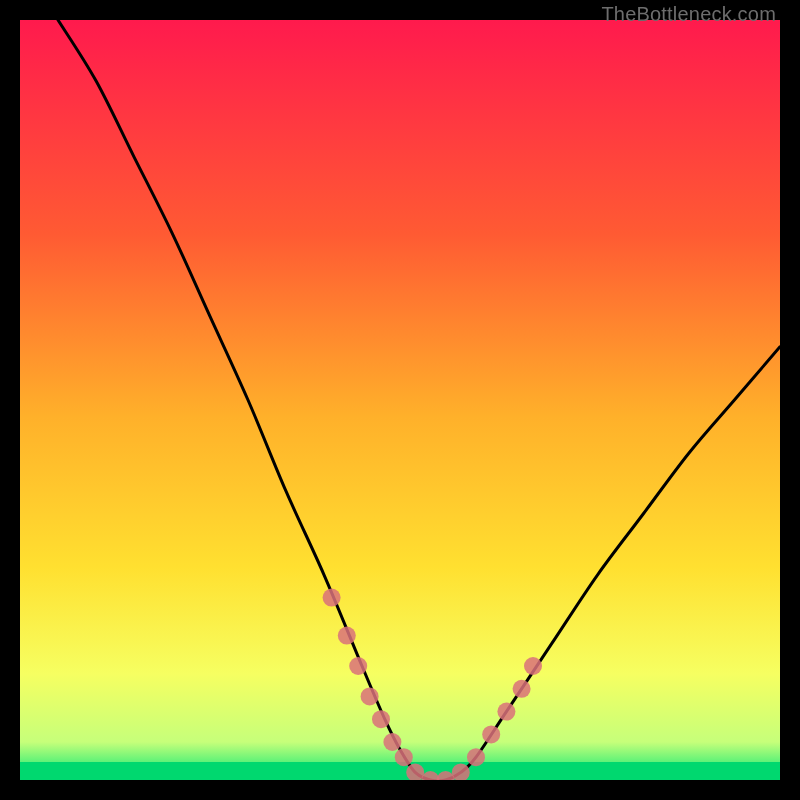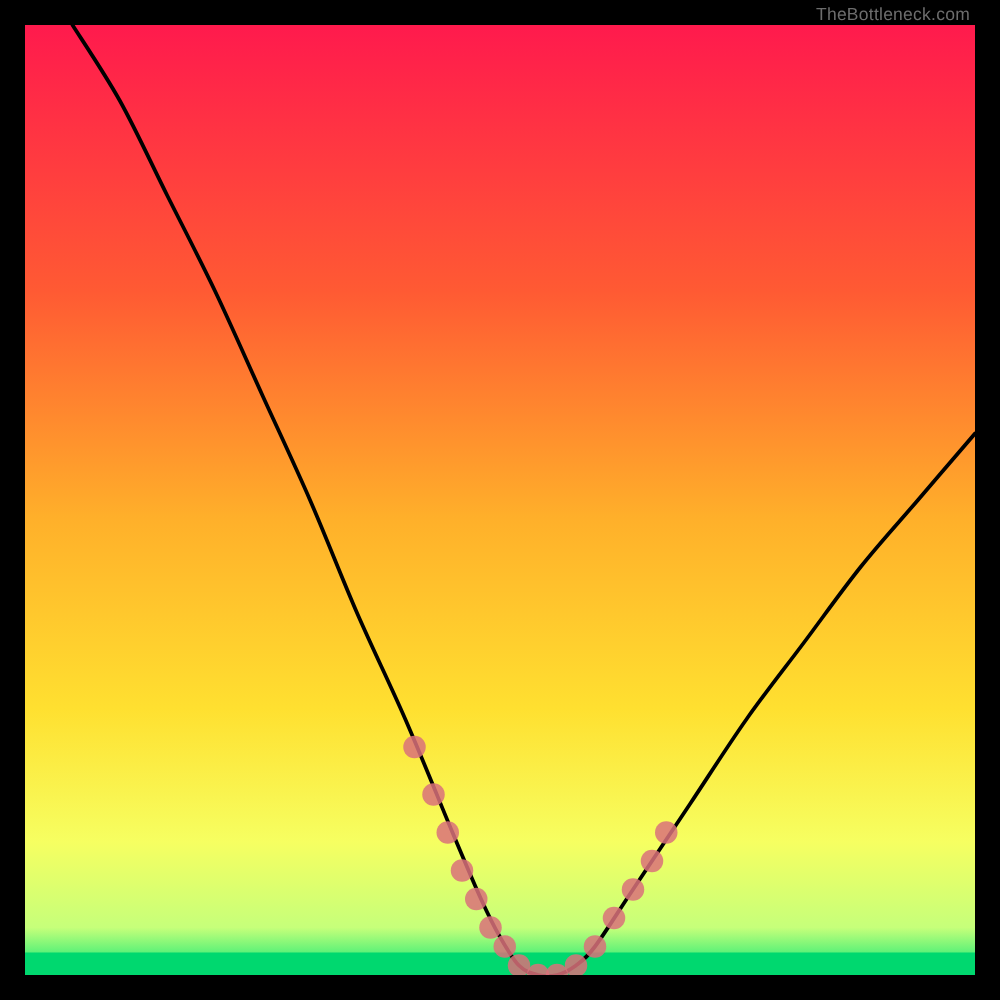--- a/index.html
+++ b/index.html
@@ -24,21 +24,21 @@
     left: 0;
     top: 0;
     width: 760px;
     height: 760px;
   }
   .watermark {
     position: absolute;
     top: 3px;
     right: 24px;
     color: #6d6d6d;
-    font-size: 14px;
+    font-size: 20px;
     font-weight: 500;
     letter-spacing: 0.2px;
   }
   svg {
     display: block;
   }
 </style>
 </head>
 <body>
 

